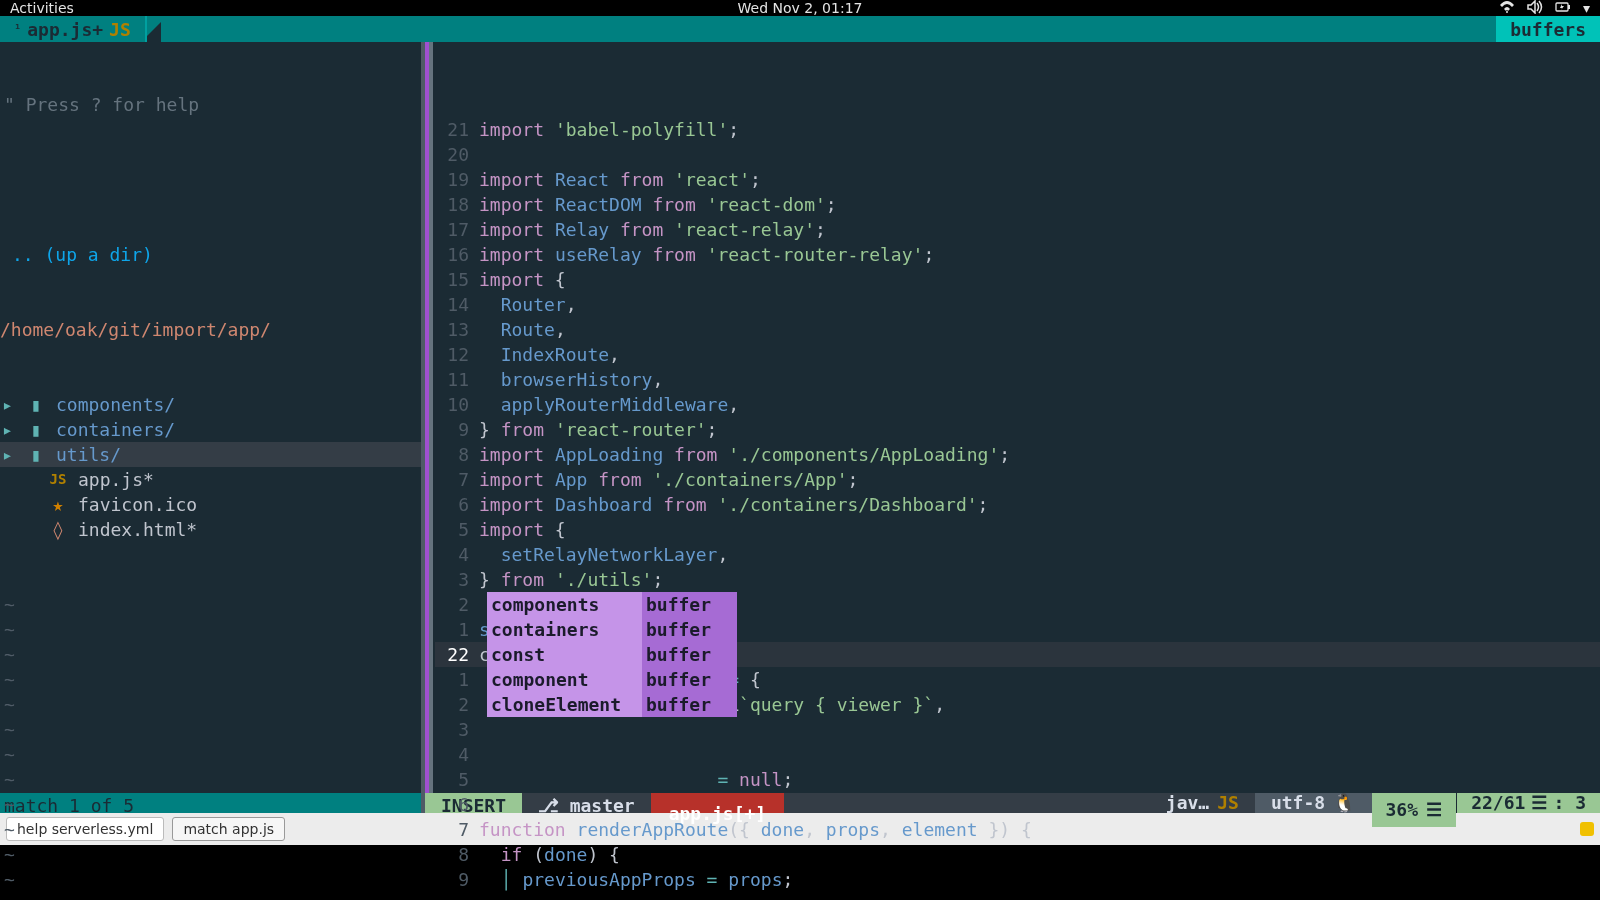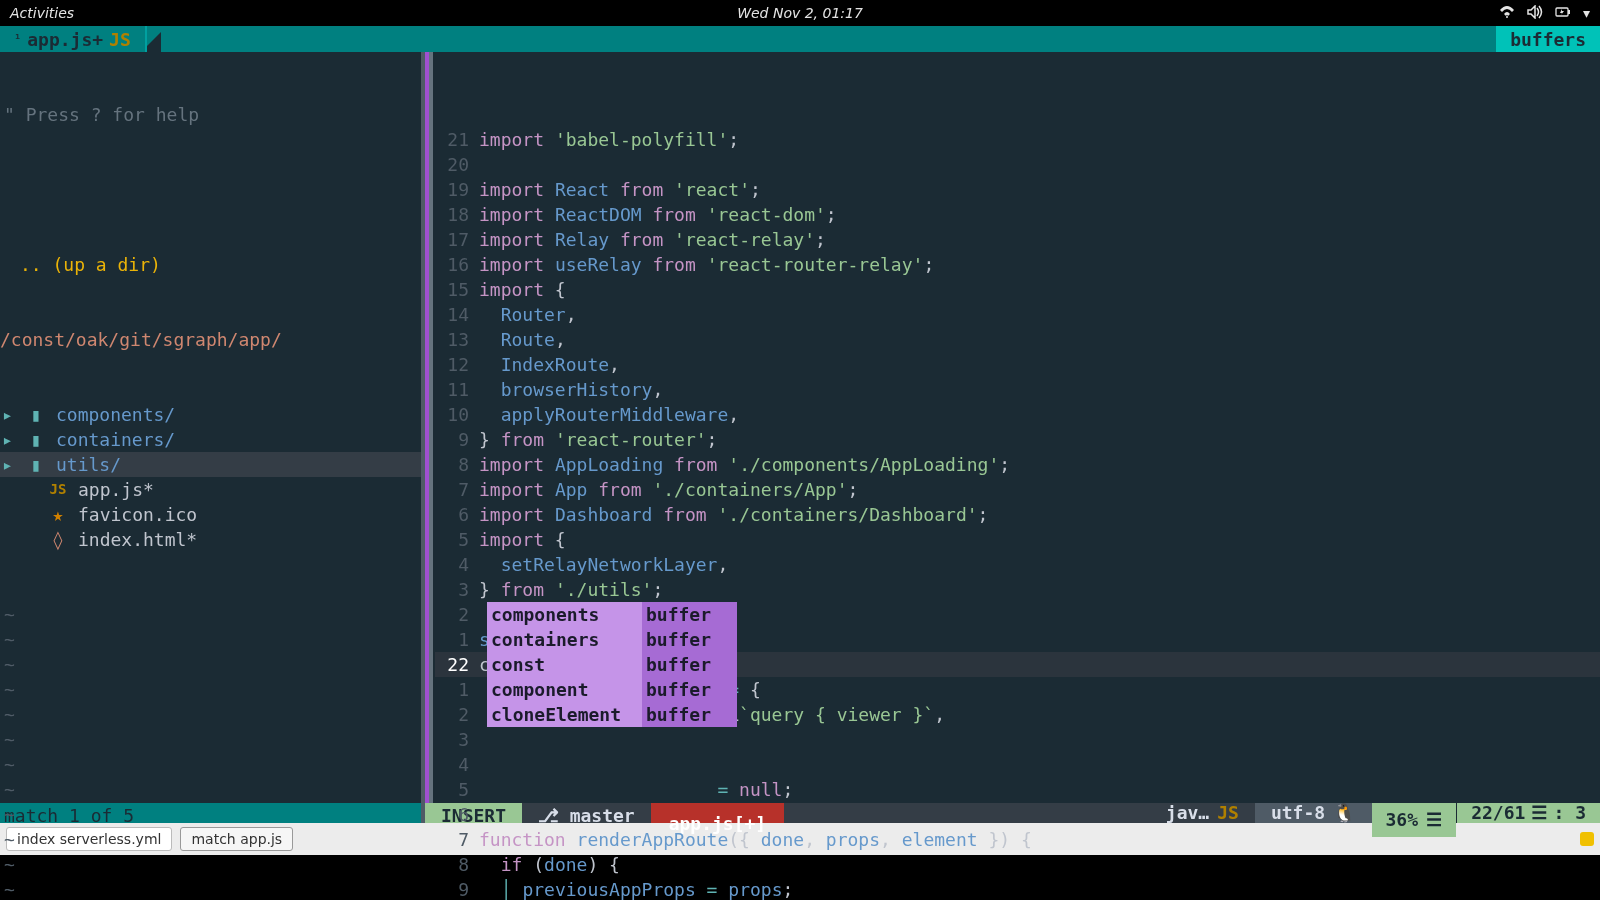--- a/index.html
+++ b/index.html
@@ -6,30 +6,29 @@
   html, body {
     width: 1600px; height: 900px;
     background: #000;
     font-family: "DejaVu Sans Mono", "Liberation Mono", monospace;
     font-size: 18px;
     overflow: hidden;
     color: #c0c5ce;
   }
   
   .topbar {
-    height: 26px;
+    height: 16px;
     background: #000;
     color: #e4e4e4;
     font-family: "DejaVu Sans", sans-serif;
     font-size: 14px;
     display: flex;
     align-items: center;
     justify-content: space-between;
     padding: 0 10px;
-    font-style: italic;
   }
   .topbar .center { position: absolute; left: 50%; transform: translateX(-50%); }
   .topbar .right { display: flex; gap: 12px; align-items: center;}
   .sysicon { display:inline-block; }
   
   .tabstrip {
     height: 26px;
     background: #008080; 
     display: flex;
     align-items: stretch;
@@ -66,21 +65,21 @@
   .tree {
     width: 425px;
     background: #1b2b34;
     color: #a7adba;
     white-space: pre;
     line-height: 25px;
     border-right: 4px solid #4f5b66;
     position: relative;
   }
   .tree .hint        { color:#65737e; padding-left: 4px;}
-  .tree .updir       { color:#eab308; padding-left: 20px;}
+  .tree .updir       { color:#0ea5e9; padding-left: 12px;}
   .tree .path        { color:#d08770; padding-left: 0px;}
   .tree .row         { padding-left: 2px; display:flex; align-items:center; gap:10px;}
   .tree .selrow      { background:#343d46;}
   .tree .arrow       { color:#5fb3b3; width: 14px; display:inline-block;}
   .tree .ficon       { width: 20px; display:inline-block; text-align:center; color:#5fb3b3;}
   .tree .dirname     { color:#6699cc;}
   .tree .fname       { color:#c0c5ce;}
   .tree .tilde       { color:#4f5b66; padding-left:4px;}
   
   .codewrap {
@@ -204,21 +203,21 @@
   <div class="tabfill"></div>
   <div class="buffers-btn">buffers</div>
 </div>
 
 <div class="editor">
 
   <div class="tree">
     <div class="hint">" Press ? for help</div>
     <div style="height:25px"></div>
     <div class="updir">.. (up a dir)</div>
-    <div class="path">/const/oak/git/sgraph/app/</div>
+    <div class="path">/home/oak/git/import/app/</div>
     <div id="tree-items"><div class="row"><span class="arrow">▸</span><span class="ficon" style="color: rgb(95, 179, 179);">▮</span><span class="dirname">components/</span></div><div class="row"><span class="arrow">▸</span><span class="ficon" style="color: rgb(95, 179, 179);">▮</span><span class="dirname">containers/</span></div><div class="row selrow"><span class="arrow">▸</span><span class="ficon" style="color: rgb(95, 179, 179);">▮</span><span class="dirname">utils/</span></div><div class="row" style="padding-left: 24px;"><span class="arrow"> </span><span class="ficon" style="color: rgb(176, 128, 0); font-size: 14px; font-weight: bold;">JS</span><span class="fname">app.js*</span></div><div class="row" style="padding-left: 24px;"><span class="arrow"> </span><span class="ficon" style="color: rgb(208, 128, 0);">★</span><span class="fname">favicon.ico</span></div><div class="row" style="padding-left: 24px;"><span class="arrow"> </span><span class="ficon" style="color: rgb(208, 135, 112);">◊</span><span class="fname">index.html*</span></div></div>
     <div id="tree-tildes"><div class="tilde">~</div><div class="tilde">~</div><div class="tilde">~</div><div class="tilde">~</div><div class="tilde">~</div><div class="tilde">~</div><div class="tilde">~</div><div class="tilde">~</div><div class="tilde">~</div><div class="tilde">~</div><div class="tilde">~</div><div class="tilde">~</div></div>
   </div>
 
   <div class="codewrap">
     <div class="guttercol"></div>
     <div class="code" id="code">
       
       <div><span class="ln">21</span><span class="kw">import</span><span class="punc"> </span><span class="str">'babel-polyfill'</span><span class="punc">;</span></div><div><span class="ln">20</span></div><div><span class="ln">19</span><span class="kw">import</span><span class="punc"> </span><span class="id">React</span><span class="punc"> </span><span class="kw">from</span><span class="punc"> </span><span class="str">'react'</span><span class="punc">;</span></div><div><span class="ln">18</span><span class="kw">import</span><span class="punc"> </span><span class="id">ReactDOM</span><span class="punc"> </span><span class="kw">from</span><span class="punc"> </span><span class="str">'react-dom'</span><span class="punc">;</span></div><div><span class="ln">17</span><span class="kw">import</span><span class="punc"> </span><span class="id">Relay</span><span class="punc"> </span><span class="kw">from</span><span class="punc"> </span><span class="str">'react-relay'</span><span class="punc">;</span></div><div><span class="ln">16</span><span class="kw">import</span><span class="punc"> </span><span class="id">useRelay</span><span class="punc"> </span><span class="kw">from</span><span class="punc"> </span><span class="str">'react-router-relay'</span><span class="punc">;</span></div><div><span class="ln">15</span><span class="kw">import</span><span class="punc"> {</span></div><div><span class="ln">14</span><span class="punc">  </span><span class="id">Router</span><span class="punc">,</span></div><div><span class="ln">13</span><span class="punc">  </span><span class="id">Route</span><span class="punc">,</span></div><div><span class="ln">12</span><span class="punc">  </span><span class="id">IndexRoute</span><span class="punc">,</span></div><div><span class="ln">11</span><span class="punc">  </span><span class="id">browserHistory</span><span class="punc">,</span></div><div><span class="ln">10</span><span class="punc">  </span><span class="id">applyRouterMiddleware</span><span class="punc">,</span></div><div><span class="ln"> 9</span><span class="punc">} </span><span class="kw">from</span><span class="punc"> </span><span class="str">'react-router'</span><span class="punc">;</span></div><div><span class="ln"> 8</span><span class="kw">import</span><span class="punc"> </span><span class="id">AppLoading</span><span class="punc"> </span><span class="kw">from</span><span class="punc"> </span><span class="str">'./components/AppLoading'</span><span class="punc">;</span></div><div><span class="ln"> 7</span><span class="kw">import</span><span class="punc"> </span><span class="id">App</span><span class="punc"> </span><span class="kw">from</span><span class="punc"> </span><span class="str">'./containers/App'</span><span class="punc">;</span></div><div><span class="ln"> 6</span><span class="kw">import</span><span class="punc"> </span><span class="id">Dashboard</span><span class="punc"> </span><span class="kw">from</span><span class="punc"> </span><span class="str">'./containers/Dashboard'</span><span class="punc">;</span></div><div><span class="ln"> 5</span><span class="kw">import</span><span class="punc"> {</span></div><div><span class="ln"> 4</span><span class="punc">  </span><span class="id">setRelayNetworkLayer</span><span class="punc">,</span></div><div><span class="ln"> 3</span><span class="punc">} </span><span class="kw">from</span><span class="punc"> </span><span class="str">'./utils'</span><span class="punc">;</span></div><div><span class="ln"> 2</span></div><div><span class="ln"> 1</span><span class="fn">setRelayNetworkLayer</span><span class="punc">();</span></div><div class="cursorline"><span class="ln ln-cur">22</span><span>co</span><span class="cursorbox"></span><span class="punc"> </span></div><div><span class="ln"> 1</span><span class="punc">                     s </span><span class="op">=</span><span class="punc"> {</span></div><div><span class="ln"> 2</span><span class="punc">                     .QL</span><span class="str">`query { viewer }`</span><span class="punc">,</span></div><div><span class="ln"> 3</span></div><div><span class="ln"> 4</span></div><div><span class="ln"> 5</span><span class="punc">                      </span><span class="op">=</span><span class="punc"> </span><span class="kw">null</span><span class="punc">;</span></div><div><span class="ln"> 6</span></div><div><span class="ln"> 7</span><span class="kw">function</span><span class="punc"> </span><span class="fn">renderAppRoute</span><span class="punc">({ </span><span class="id">done</span><span class="punc">, </span><span class="id">props</span><span class="punc">, </span><span class="id">element</span><span class="punc"> }) {</span></div><div><span class="ln"> 8</span><span class="punc">  </span><span class="kw">if</span><span class="punc"> (</span><span class="id">done</span><span class="punc">) {</span></div><div><span class="ln"> 9</span><span class="punc">  </span><span class="op">│ </span><span class="id">previousAppProps</span><span class="punc"> </span><span class="op">=</span><span class="punc"> </span><span class="id">props</span><span class="punc">;</span></div><div class="completion" id="completion" style="top: 550px;"><div class="crow"><div class="cword">components</div><div class="ckind">buffer</div></div><div class="crow"><div class="cword">containers</div><div class="ckind">buffer</div></div><div class="crow"><div class="cword">const</div><div class="ckind">buffer</div></div><div class="crow"><div class="cword">component</div><div class="ckind">buffer</div></div><div class="crow"><div class="cword">cloneElement</div><div class="ckind">buffer</div></div></div>
     </div>
@@ -247,20 +246,20 @@
   </div>
   <div class="sl-pos">
     <span>22/61</span>
     <span>☰</span>
     <span>:   3</span>
   </div>
 </div>
 
 <div class="wintabs">
   <div id="wintabs" style="display: flex; gap: 8px;">
-      <div class="wintab">index serverless.yml</div>
+      <div class="wintab">help serverless.yml</div>
       <div class="wintab active">match app.js</div>
     </div>
   <div class="winfill"></div>
   <div class="notif"></div>
 </div>
 
 <div class="blackstrip"></div>
 
 </body></html>

